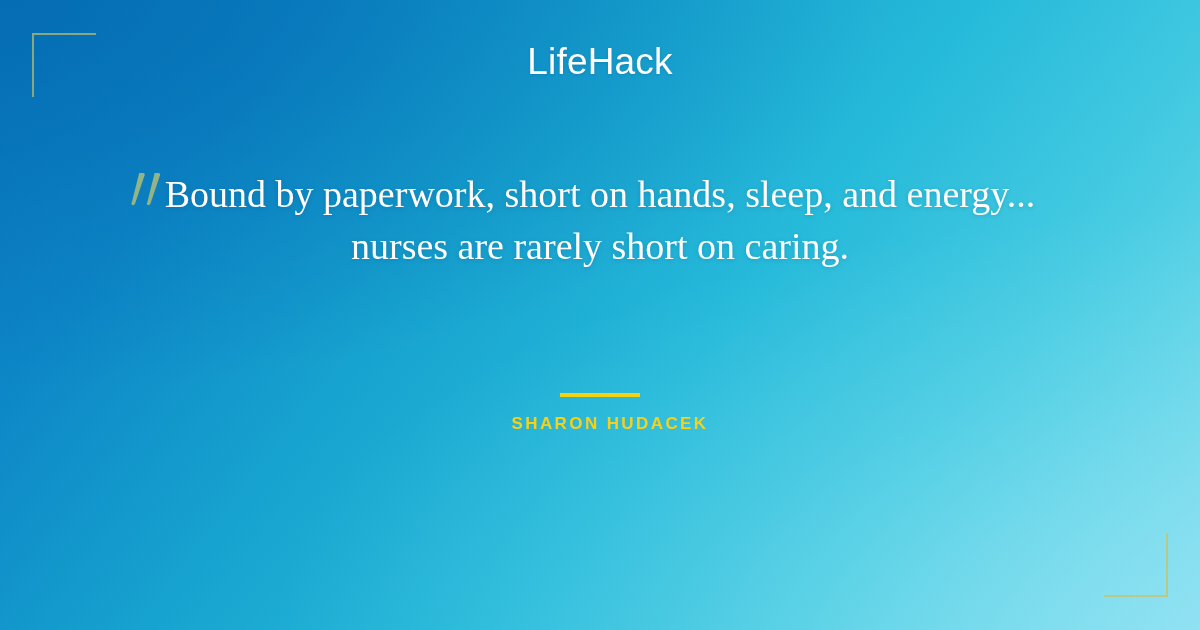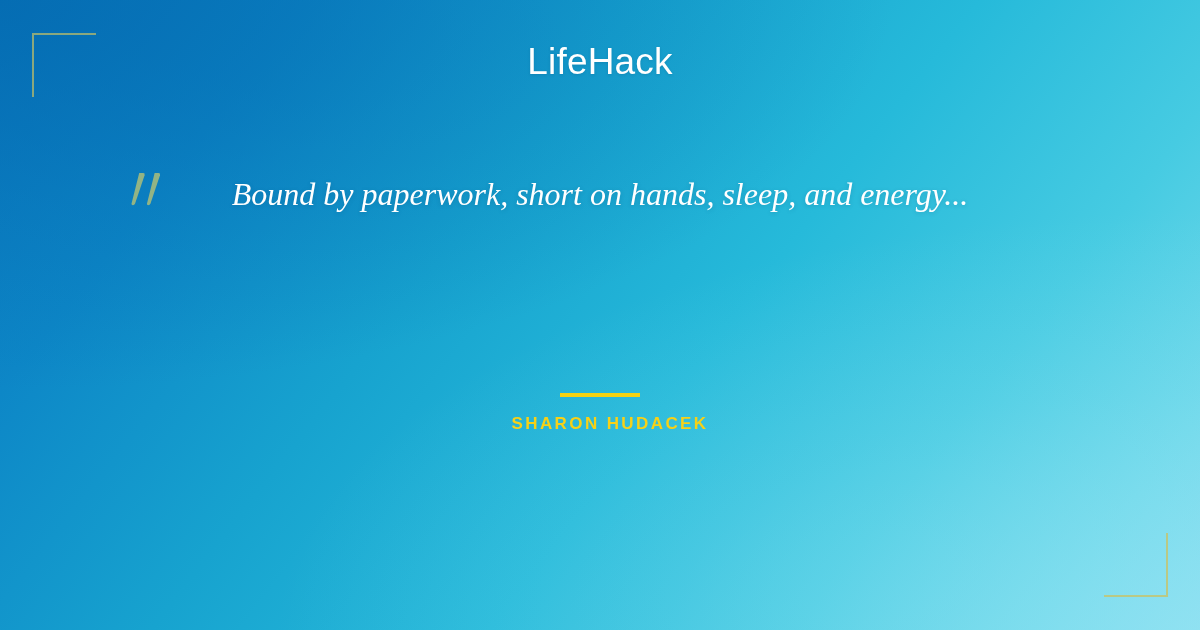--- a/index.html
+++ b/index.html
@@ -90,22 +90,21 @@
     height: 44px;
   }
   .quote-mark svg { display: block; }
 
   .quote-text {
     margin: 0;
     padding: 0 84px;
     text-align: center;
     color: #ffffff;
     font-family: "Liberation Serif", "DejaVu Serif", serif;
-    font-style: italic;
-    font-size: 32px;
+    font-size: 38px;
     line-height: 52px;
     font-weight: 400;
     text-shadow: 0 1px 4px rgba(0,70,110,0.22);
   }
   .quote-line { display: block; white-space: nowrap; }
 
   
   .divider-wrap {
     position: absolute;
     top: 383px;
@@ -150,20 +149,21 @@
 
     <div class="quote-mark">
       <svg width="42" height="44" viewBox="0 0 42 44" xmlns="http://www.w3.org/2000/svg" aria-hidden="true">
         <path d="M13.2 1 L9.2 1 L1.6 31.5 Q1.2 33.2 2.9 33.2 Q4.4 33.2 5.1 31.6 L14.6 3.2 Q15.2 1 13.2 1 Z" fill="#9fb87f" opacity="0.92"></path>
         <path d="M28.6 1 L24.6 1 L17.0 31.5 Q16.6 33.2 18.3 33.2 Q19.8 33.2 20.5 31.6 L30.0 3.2 Q30.6 1 28.6 1 Z" fill="#9fb87f" opacity="0.92"></path>
       </svg>
     </div>
 
     <p class="quote-text">
       <span class="quote-line">Bound by paperwork, short on hands, sleep, and energy...</span>
+      <span class="quote-line">nurses are rarely short on caring.</span>
     </p>
 
   </div>
 
   <div class="divider-wrap">
     <span class="divider"></span>
   </div>
 
   <div class="author">Sharon Hudacek</div>
 

